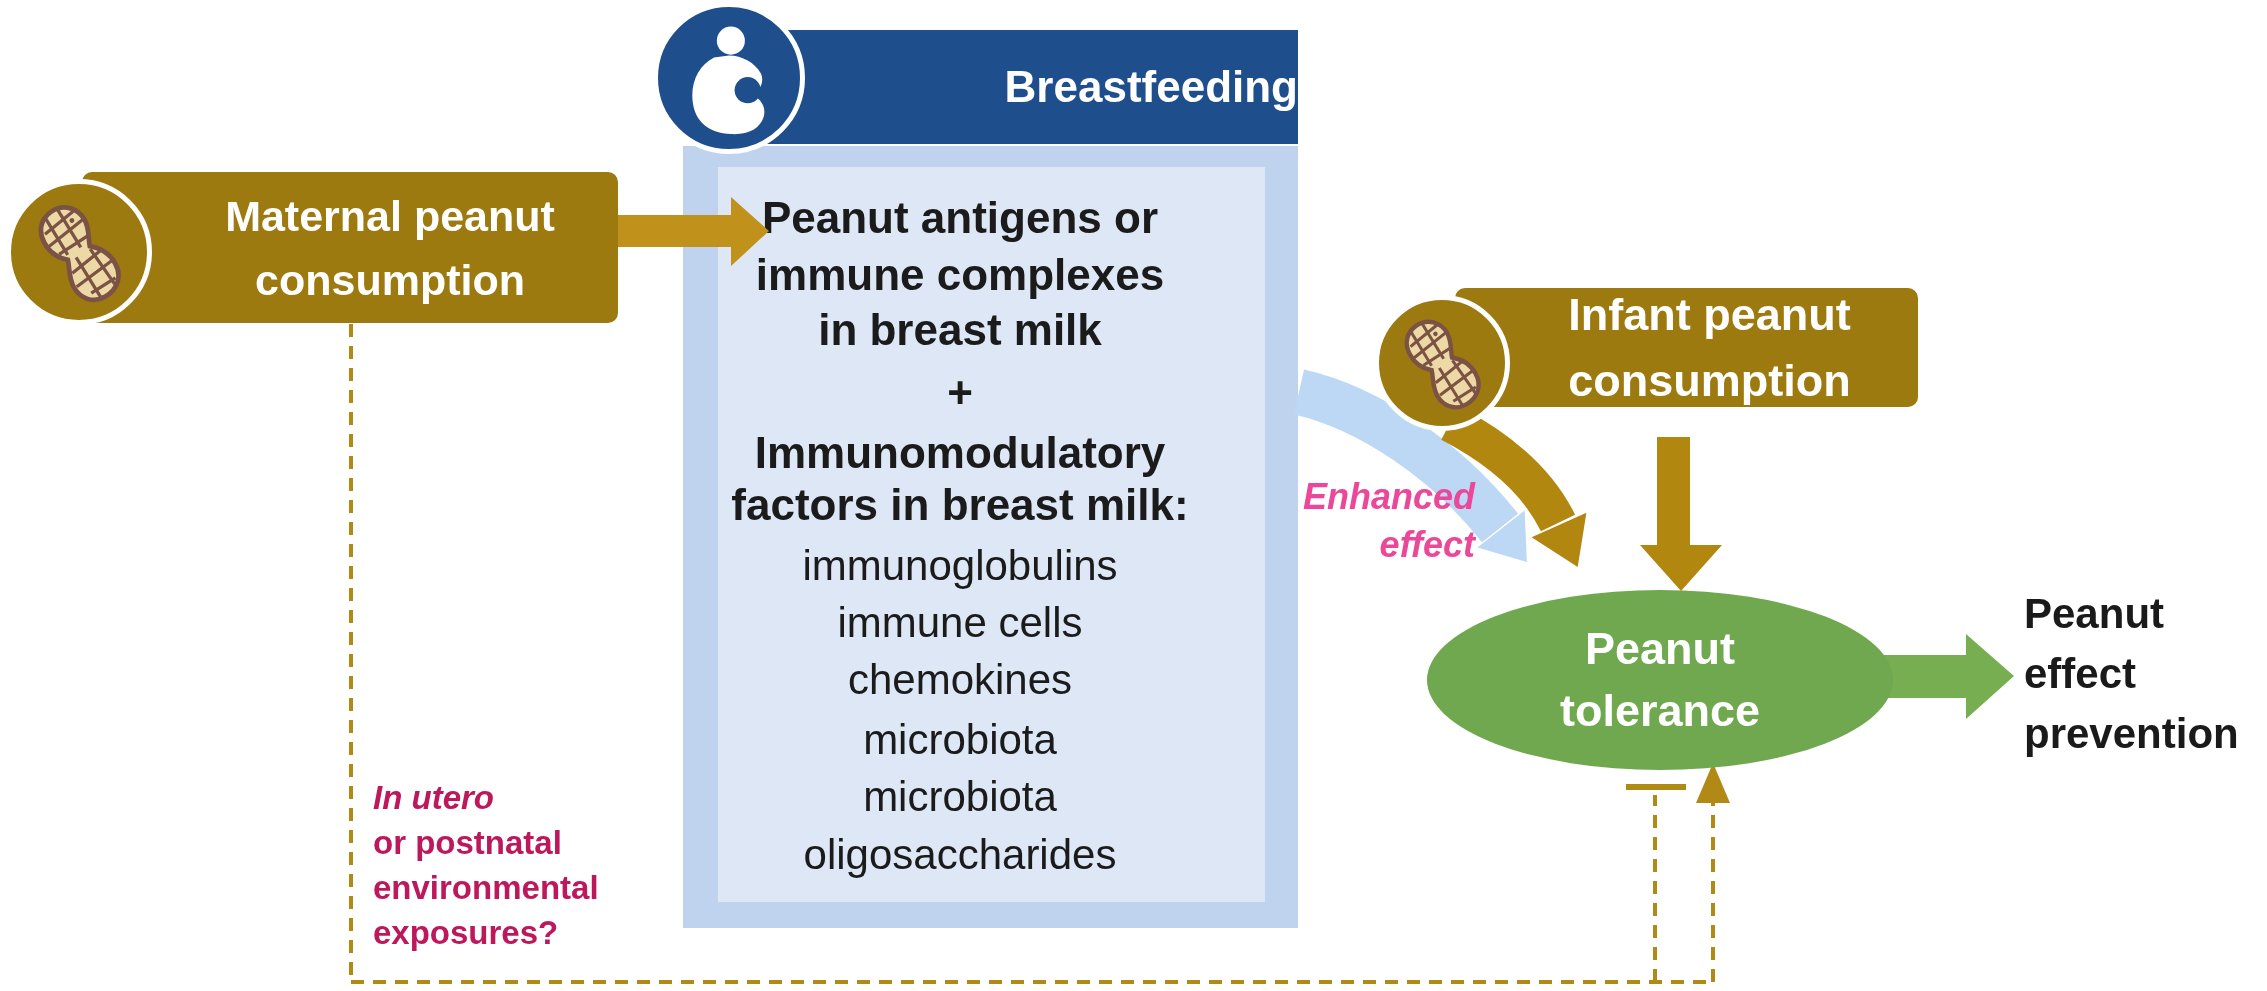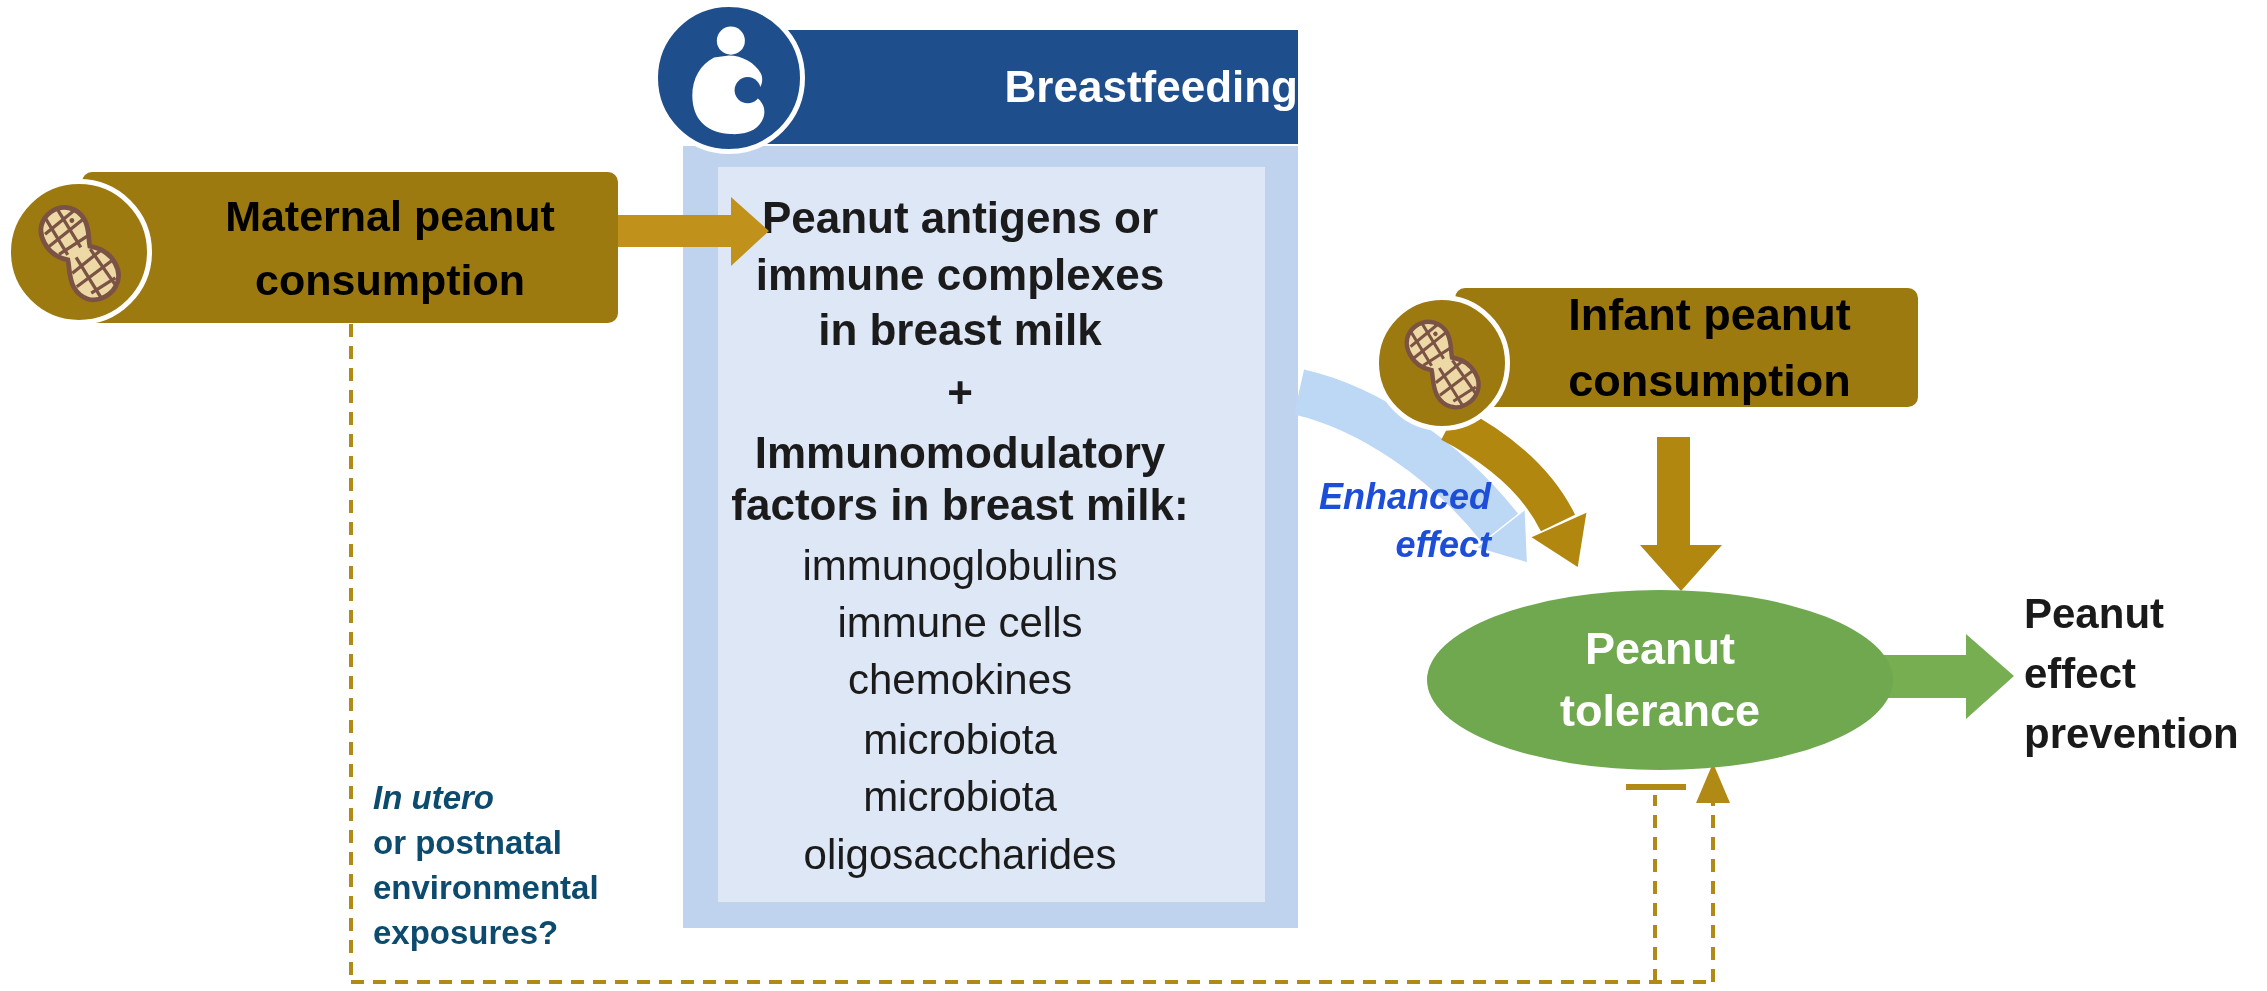--- a/index.html
+++ b/index.html
@@ -21,21 +21,21 @@
   }
   .bf-header{
     position:absolute;left:720px;top:30px;width:578px;height:114px;
     background:#1F4E8C;z-index:2;display:flex;align-items:center;justify-content:flex-end;
     padding-left:40px;box-sizing:border-box;
   }
   .bf-header span{color:#fff;font-weight:bold;font-size:44px;}
   .gold-box{
     position:absolute;background:#9D7A10;border-radius:10px;z-index:2;
     display:flex;flex-direction:column;justify-content:center;align-items:center;
-    color:#000000;font-weight:bold;text-align:center;box-sizing:border-box;
+    color:#ffffff;font-weight:bold;text-align:center;box-sizing:border-box;
   }
   .maternal-box{left:82px;top:172px;width:536px;height:151px;font-size:43px;line-height:64px;padding-left:80px;}
   .infant-box{left:1455px;top:288px;width:463px;height:119px;font-size:45px;line-height:66px;padding-left:46px;}
   
   .icon-circle{
     position:absolute;border-radius:50%;box-sizing:border-box;z-index:6;
     display:flex;align-items:center;justify-content:center;
   }
   .bf-circle{left:653px;top:2px;width:152px;height:152px;background:#1F4E8C;border:5px solid #fff;}
   .peanut-circle-m{left:6px;top:179px;width:146px;height:146px;background:#9D7A10;border:5px solid #fff;}
@@ -44,39 +44,39 @@
   
   .milk-line{
     position:absolute;left:690px;width:540px;height:56px;line-height:56px;
     text-align:center;z-index:3;color:#1b1b1b;
   }
   .milk-bold{font-weight:bold;font-size:44px;margin-top:8px;}
   .milk-reg{font-weight:normal;font-size:42px;}
   
   .enhanced{
     position:absolute;left:1265px;top:473px;width:210px;z-index:6;
-    text-align:right;color:#1d4ed8;font-weight:bold;font-style:italic;
-    font-size:36px;line-height:48px;margin-left:16px;
+    text-align:right;color:#ec4899;font-weight:bold;font-style:italic;
+    font-size:36px;line-height:48px;
   }
   
   .tolerance{
     position:absolute;left:1427px;top:590px;width:466px;height:180px;
     background:#6FA84F;border-radius:50%;z-index:6;
     display:flex;flex-direction:column;align-items:center;justify-content:center;
     color:#fff;font-weight:bold;font-size:45px;line-height:62px;text-align:center;
   }
   
   .prevention{
     position:absolute;left:2024px;top:584px;width:243px;z-index:6;
     color:#1a1a1a;font-weight:bold;font-size:42px;line-height:60px;text-align:left;
   }
   
   .exposures{
     position:absolute;left:373px;top:775px;width:300px;z-index:6;
-    color:#0c4a6e;font-weight:bold;font-size:33px;line-height:45px;text-align:left;
+    color:#be185d;font-weight:bold;font-size:33px;line-height:45px;text-align:left;
   }
   .exposures .it{font-style:italic;}
   .line-block{display:block;}
 </style>
 </head>
 <body>
 
 <svg id="connectors" viewBox="0 0 2267 991" xmlns="http://www.w3.org/2000/svg">
 
   <path d="M 1299,392 C 1370,408 1448,462 1500,528" stroke="#BCD8F5" stroke-width="46" fill="none"></path>

